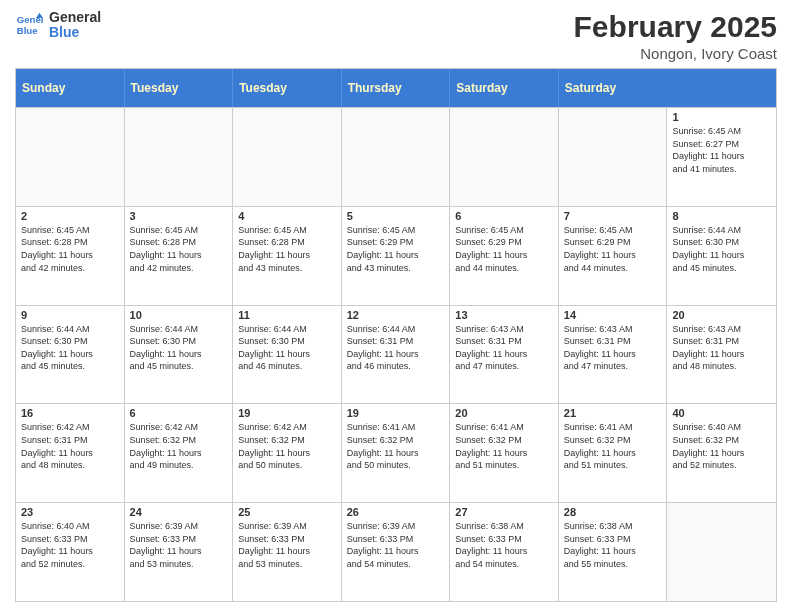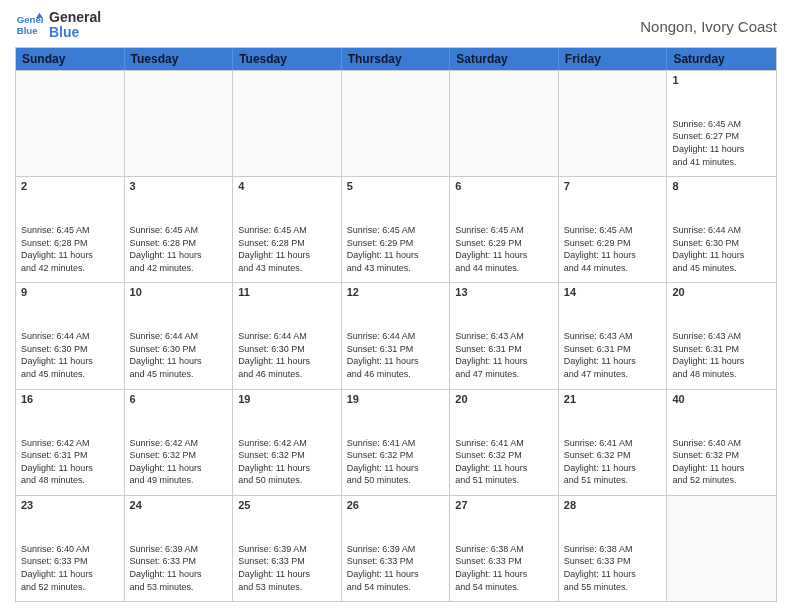--- a/index.html
+++ b/index.html
@@ -37,38 +37,38 @@
     }
     .main-title {
       font-size: 30px;
       font-weight: bold;
       color: #333;
       line-height: 1.1;
     }
     .subtitle {
       font-size: 15px;
       color: #555;
-      margin-top: 8px;
+      margin-top: 2px;
     }
     .calendar {
       flex: 1;
       border: 1px solid #ccc;
       display: flex;
       flex-direction: column;
     }
     .cal-header-row {
       display: grid;
       grid-template-columns: repeat(7, 1fr);
       background: #3a7bd5;
     }
     .cal-header-cell {
-      color: #0f172a;
+      color: #fef9c3;
       font-size: 12px;
       font-weight: bold;
-      padding: 4px 6px;
+      padding: 12px 6px;
       border-right: 1px solid #5590e0;
       text-align: left;
     }
     .cal-header-cell:last-child { border-right: none; }
     .cal-body {
       flex: 1;
       display: flex;
       flex-direction: column;
     }
     .cal-row {
@@ -91,52 +91,51 @@
     .day-num {
       font-size: 11px;
       font-weight: bold;
       display: block;
       margin-bottom: 2px;
     }
     .cell-text {
       font-size: 9px;
       line-height: 1.4;
       color: #333;
-      margin-top: 32px;
     }
   </style>
 </head>
 <body>
 
 <div class="page">
   <div class="header">
     <div class="logo">
       <svg class="logo-icon" viewBox="0 0 32 32">
         <text x="2" y="14" font-size="11" font-weight="bold" fill="#3a7bd5">General</text>
         <text x="2" y="26" font-size="11" font-weight="bold" fill="#3a7bd5">Blue</text>
         <polygon points="24,8 32,8 28,2" fill="#3a7bd5"></polygon>
       </svg>
       <div style="display:flex;flex-direction:column;align-items:flex-start;margin-left:2px;">
         <span style="font-size:14px;font-weight:bold;color:#333;line-height:1.1;">General</span>
         <span style="font-size:14px;font-weight:bold;color:#3a7bd5;line-height:1.1;">Blue</span>
       </div>
     </div>
     <div class="title-block">
+      <div class="main-title">February 2025</div>
       <div class="subtitle">Nongon, Ivory Coast</div>
     </div>
   </div>
 
   <div class="calendar">
     <div class="cal-header-row">
     <div class="cal-header-cell">Sunday</div>
         <div class="cal-header-cell">Tuesday</div>
         <div class="cal-header-cell">Tuesday</div>
         <div class="cal-header-cell">Thursday</div>
         <div class="cal-header-cell">Saturday</div>
-        <div class="cal-header-cell">Friday</div>
         <div class="cal-header-cell">Saturday</div>
       </div>
     <div class="cal-body">
     <div class="cal-row">
           <div class="cal-cell empty"></div>
           <div class="cal-cell empty"></div>
           <div class="cal-cell empty"></div>
           <div class="cal-cell empty"></div>
           <div class="cal-cell empty"></div>
           <div class="cal-cell empty"></div>

